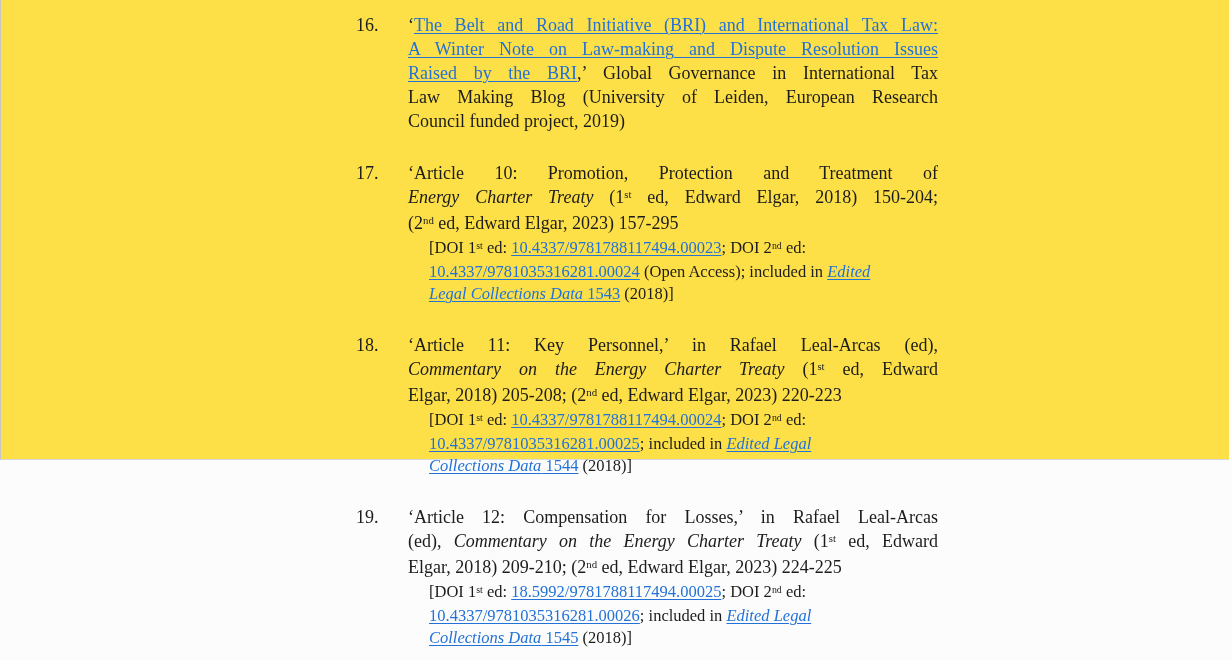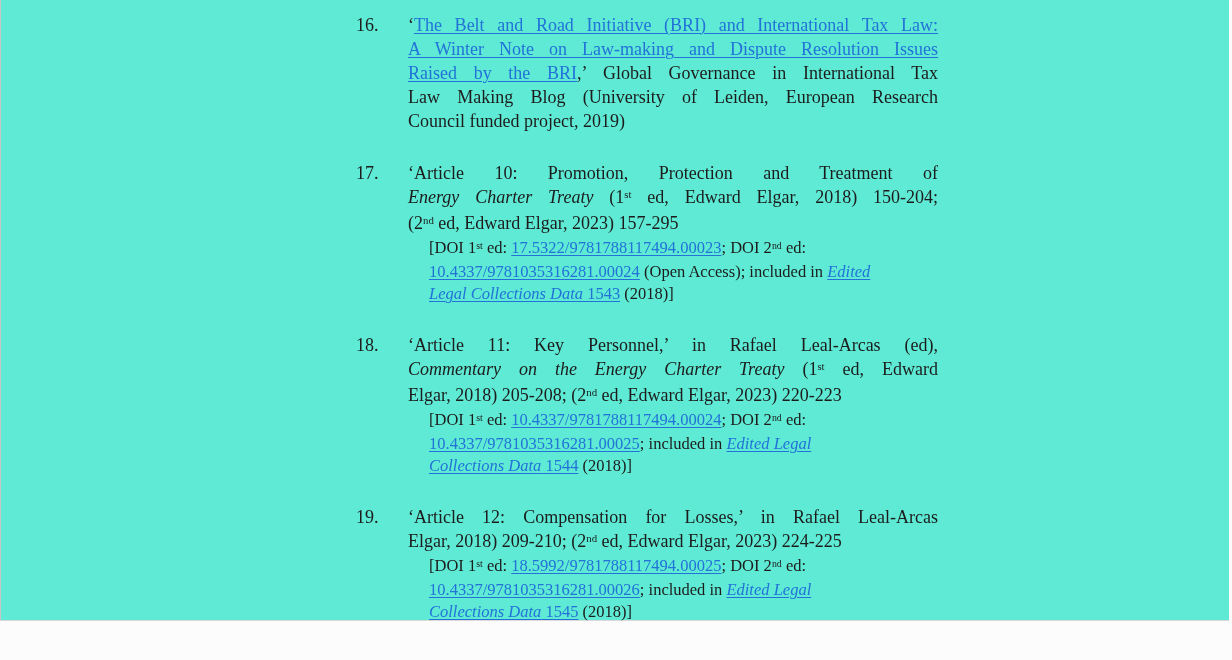--- a/index.html
+++ b/index.html
@@ -4,23 +4,23 @@
 <style>
   html, body {
     margin: 0; padding: 0;
     width: 1232px; height: 660px;
     background: #fcfcfc;
     overflow: hidden;
     font-family: "Liberation Serif", "DejaVu Serif", serif;
   }
   .page {
     position: absolute; left: 0; top: 0;
-    width: 1229px; height: 621px;
+    width: 1229px; height: 460px;
     box-sizing: border-box;
-    background: #5eead4;
+    background: #fde047;
     border-left: 1px solid #c6c6c6;
     border-bottom: 1px solid #d9d9d9;
   }
   .doc {
     position: absolute; left: 355px; top: 13px;
     color: var(--text, #1c1c1c);
   }
   .item { position: relative; margin-bottom: 28px; }
   .num {
     position: absolute; left: 0; top: 0;
@@ -63,40 +63,41 @@
           <div class="line main justify"><span class="seg-p">Law Making Blog (University of Leiden, European Research</span></div>
           <div class="line main left"><span class="seg-p">Council funded project, 2019)</span></div>
         </div>
       </div>
       <div class="item">
         <div class="num">17.</div>
         <div class="body">
           <div class="line main justify"><span class="seg-p">‘Article 10: Promotion, Protection and Treatment of</span></div>
           <div class="line main justify"><span class="seg-i">Energy Charter Treaty</span><span class="seg-p"> (1</span><span class="seg-sup">st</span><span class="seg-p"> ed, Edward Elgar, 2018) 150-204;</span></div>
           <div class="line main left"><span class="seg-p">(2</span><span class="seg-sup">nd</span><span class="seg-p"> ed, Edward Elgar, 2023) 157-295</span></div>
-          <div class="line doi left"><span class="seg-p">[DOI 1</span><span class="seg-sup">st</span><span class="seg-p"> ed: </span><a href="#" class="seg-l">17.5322/9781788117494.00023</a><span class="seg-p">; DOI 2</span><span class="seg-sup">nd</span><span class="seg-p"> ed:</span></div>
+          <div class="line doi left"><span class="seg-p">[DOI 1</span><span class="seg-sup">st</span><span class="seg-p"> ed: </span><a href="#" class="seg-l">10.4337/9781788117494.00023</a><span class="seg-p">; DOI 2</span><span class="seg-sup">nd</span><span class="seg-p"> ed:</span></div>
           <div class="line doi left"><a href="#" class="seg-l">10.4337/9781035316281.00024</a><span class="seg-p"> (Open Access); included in </span><a href="#" class="seg-li">Edited</a></div>
           <div class="line doi left"><a href="#" class="seg-li">Legal Collections Data</a><a href="#" class="seg-l"> 1543</a><span class="seg-p"> (2018)]</span></div>
         </div>
       </div>
       <div class="item">
         <div class="num">18.</div>
         <div class="body">
           <div class="line main justify"><span class="seg-p">‘Article 11: Key Personnel,’ in Rafael Leal-Arcas (ed),</span></div>
           <div class="line main justify"><span class="seg-i">Commentary on the Energy Charter Treaty</span><span class="seg-p"> (1</span><span class="seg-sup">st</span><span class="seg-p"> ed, Edward</span></div>
           <div class="line main left"><span class="seg-p">Elgar, 2018) 205-208; (2</span><span class="seg-sup">nd</span><span class="seg-p"> ed, Edward Elgar, 2023) 220-223</span></div>
           <div class="line doi left"><span class="seg-p">[DOI 1</span><span class="seg-sup">st</span><span class="seg-p"> ed: </span><a href="#" class="seg-l">10.4337/9781788117494.00024</a><span class="seg-p">; DOI 2</span><span class="seg-sup">nd</span><span class="seg-p"> ed:</span></div>
           <div class="line doi left"><a href="#" class="seg-l">10.4337/9781035316281.00025</a><span class="seg-p">; included in </span><a href="#" class="seg-li">Edited Legal</a></div>
           <div class="line doi left"><a href="#" class="seg-li">Collections Data</a><a href="#" class="seg-l"> 1544</a><span class="seg-p"> (2018)]</span></div>
         </div>
       </div>
       <div class="item">
         <div class="num">19.</div>
         <div class="body">
           <div class="line main justify"><span class="seg-p">‘Article 12: Compensation for Losses,’ in Rafael Leal-Arcas</span></div>
+          <div class="line main justify"><span class="seg-p">(ed), </span><span class="seg-i">Commentary on the Energy Charter Treaty</span><span class="seg-p"> (1</span><span class="seg-sup">st</span><span class="seg-p"> ed, Edward</span></div>
           <div class="line main left"><span class="seg-p">Elgar, 2018) 209-210; (2</span><span class="seg-sup">nd</span><span class="seg-p"> ed, Edward Elgar, 2023) 224-225</span></div>
           <div class="line doi left"><span class="seg-p">[DOI 1</span><span class="seg-sup">st</span><span class="seg-p"> ed: </span><a href="#" class="seg-l">18.5992/9781788117494.00025</a><span class="seg-p">; DOI 2</span><span class="seg-sup">nd</span><span class="seg-p"> ed:</span></div>
           <div class="line doi left"><a href="#" class="seg-l">10.4337/9781035316281.00026</a><span class="seg-p">; included in </span><a href="#" class="seg-li">Edited Legal</a></div>
           <div class="line doi left"><a href="#" class="seg-li">Collections Data</a><a href="#" class="seg-l"> 1545</a><span class="seg-p"> (2018)]</span></div>
         </div>
       </div>
     </div>
 </div>
 
 </body></html>

